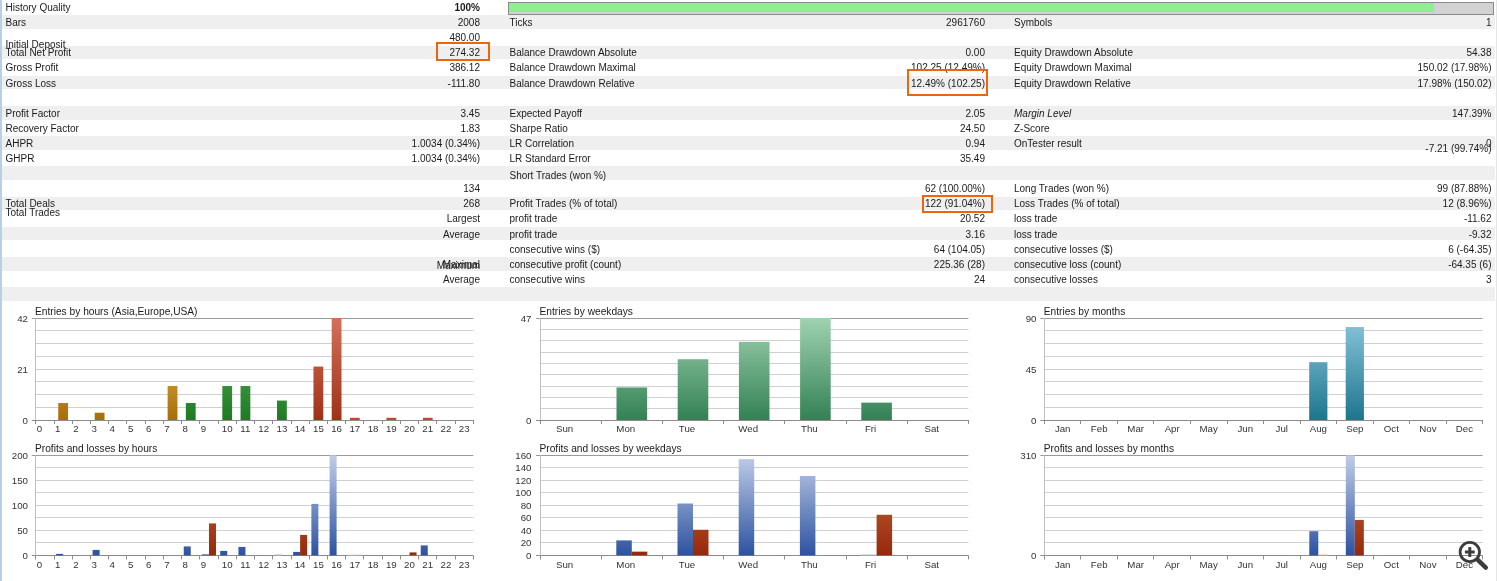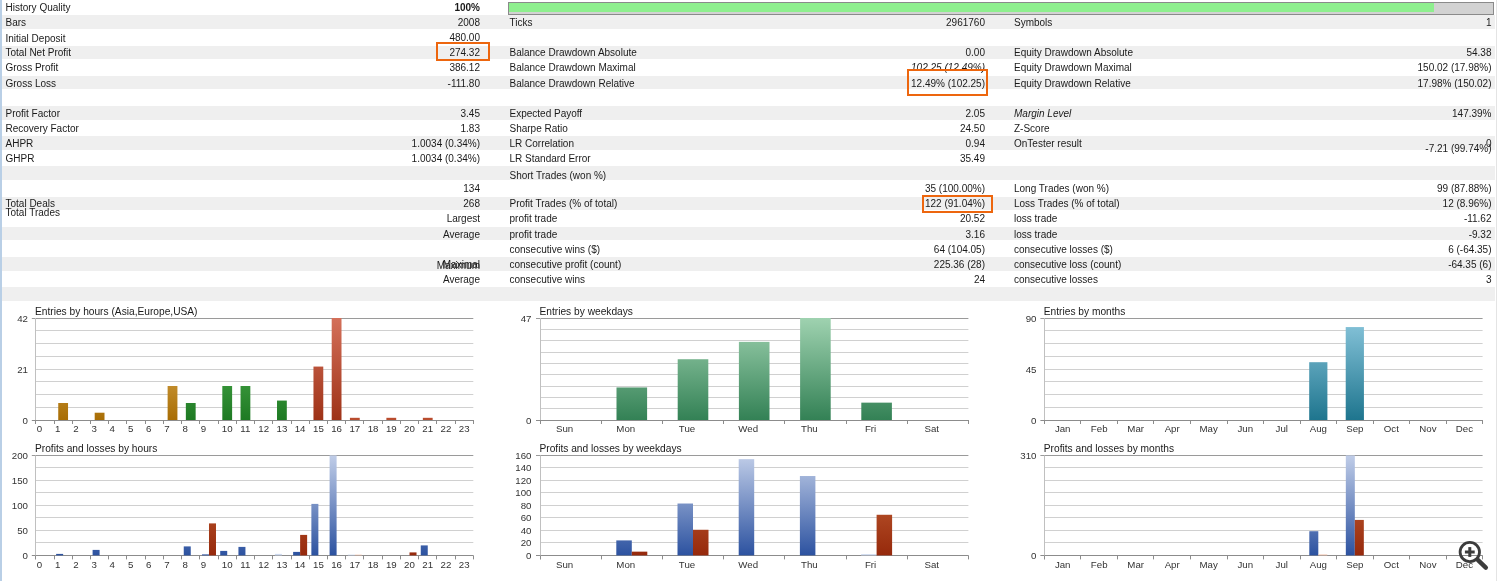--- a/index.html
+++ b/index.html
@@ -19,32 +19,32 @@
 <div class="gr" style="top:257.0px"></div>
 <div class="gr" style="top:287.2px"></div>
 <div class="c" style="top:0.0px;left:5.5px;text-align:left;">History Quality</div>
 <div class="c" style="top:0.0px;right:1020px;text-align:right;font-weight:bold;">100%</div>
 <div class="c" style="top:15.1px;left:5.5px;text-align:left;">Bars</div>
 <div class="c" style="top:15.1px;right:1020px;text-align:right;">2008</div>
 <div class="c" style="top:15.1px;left:509.5px;text-align:left;">Ticks</div>
 <div class="c" style="top:15.1px;right:515px;text-align:right;">2961760</div>
 <div class="c" style="top:15.1px;left:1014px;text-align:left;">Symbols</div>
 <div class="c" style="top:15.1px;right:8.5px;text-align:right;">1</div>
-<div class="c" style="top:31px;left:5.5px;text-align:left;">Initial Deposit</div>
+<div class="c" style="top:37px;left:5.5px;text-align:left;">Initial Deposit</div>
 <div class="c" style="top:30.2px;right:1020px;text-align:right;">480.00</div>
 <div class="c" style="top:45.3px;left:5.5px;text-align:left;">Total Net Profit</div>
 <div class="c" style="top:45.3px;right:1020px;text-align:right;">274.32</div>
 <div class="c" style="top:45.3px;left:509.5px;text-align:left;">Balance Drawdown Absolute</div>
 <div class="c" style="top:45.3px;right:515px;text-align:right;">0.00</div>
 <div class="c" style="top:45.3px;left:1014px;text-align:left;">Equity Drawdown Absolute</div>
 <div class="c" style="top:45.3px;right:8.5px;text-align:right;">54.38</div>
 <div class="c" style="top:60.4px;left:5.5px;text-align:left;">Gross Profit</div>
 <div class="c" style="top:60.4px;right:1020px;text-align:right;">386.12</div>
 <div class="c" style="top:60.4px;left:509.5px;text-align:left;">Balance Drawdown Maximal</div>
-<div class="c" style="top:60.4px;right:515px;text-align:right;font-style:italic;">102.25 (12.49%)</div>
+<div class="c" style="top:60.4px;right:515px;text-align:right;">102.25 (12.49%)</div>
 <div class="c" style="top:60.4px;left:1014px;text-align:right;">Equity Drawdown Maximal</div>
 <div class="c" style="top:60.4px;right:8.5px;text-align:right;">150.02 (17.98%)</div>
 <div class="c" style="top:75.5px;left:5.5px;text-align:left;">Gross Loss</div>
 <div class="c" style="top:75.5px;right:1020px;text-align:right;">-111.80</div>
 <div class="c" style="top:75.5px;left:509.5px;text-align:left;">Balance Drawdown Relative</div>
 <div class="c" style="top:75.5px;right:515px;text-align:right;">12.49% (102.25)</div>
 <div class="c" style="top:75.5px;left:1014px;text-align:left;">Equity Drawdown Relative</div>
 <div class="c" style="top:75.5px;right:8.5px;text-align:right;">17.98% (150.02)</div>
 <div class="c" style="top:105.7px;left:5.5px;text-align:left;">Profit Factor</div>
 <div class="c" style="top:105.7px;right:1020px;text-align:right;">3.45</div>
@@ -64,21 +64,21 @@
 <div class="c" style="top:135.9px;right:515px;text-align:right;">0.94</div>
 <div class="c" style="top:135.9px;left:1014px;text-align:left;">OnTester result</div>
 <div class="c" style="top:135.9px;right:8.5px;text-align:right;">0</div>
 <div class="c" style="top:151.0px;left:5.5px;text-align:left;">GHPR</div>
 <div class="c" style="top:151.0px;right:1020px;text-align:right;">1.0034 (0.34%)</div>
 <div class="c" style="top:151.0px;left:509.5px;text-align:left;">LR Standard Error</div>
 <div class="c" style="top:151.0px;right:515px;text-align:right;">35.49</div>
 <div class="c" style="top:181.2px;left:5.5px;text-align:left;margin-top:24px;">Total Trades</div>
 <div class="c" style="top:181.2px;right:1020px;text-align:right;">134</div>
 <div class="c" style="top:168px;left:509.5px;text-align:left;">Short Trades (won %)</div>
-<div class="c" style="top:181.2px;right:515px;text-align:right;">35 (100.00%)</div>
+<div class="c" style="top:181.2px;right:515px;text-align:right;">62 (100.00%)</div>
 <div class="c" style="top:181.2px;left:1014px;text-align:left;">Long Trades (won %)</div>
 <div class="c" style="top:181.2px;right:8.5px;text-align:right;">99 (87.88%)</div>
 <div class="c" style="top:196.3px;left:5.5px;text-align:left;">Total Deals</div>
 <div class="c" style="top:196.3px;right:1020px;text-align:right;">268</div>
 <div class="c" style="top:196.3px;left:509.5px;text-align:left;">Profit Trades (% of total)</div>
 <div class="c" style="top:196.3px;right:515px;text-align:right;">122 (91.04%)</div>
 <div class="c" style="top:196.3px;left:1014px;text-align:left;">Loss Trades (% of total)</div>
 <div class="c" style="top:196.3px;right:8.5px;text-align:right;">12 (8.96%)</div>
 <div class="c" style="top:211.4px;right:1020px;text-align:right;">Largest</div>
 <div class="c" style="top:211.4px;left:509.5px;text-align:left;">profit trade</div>

